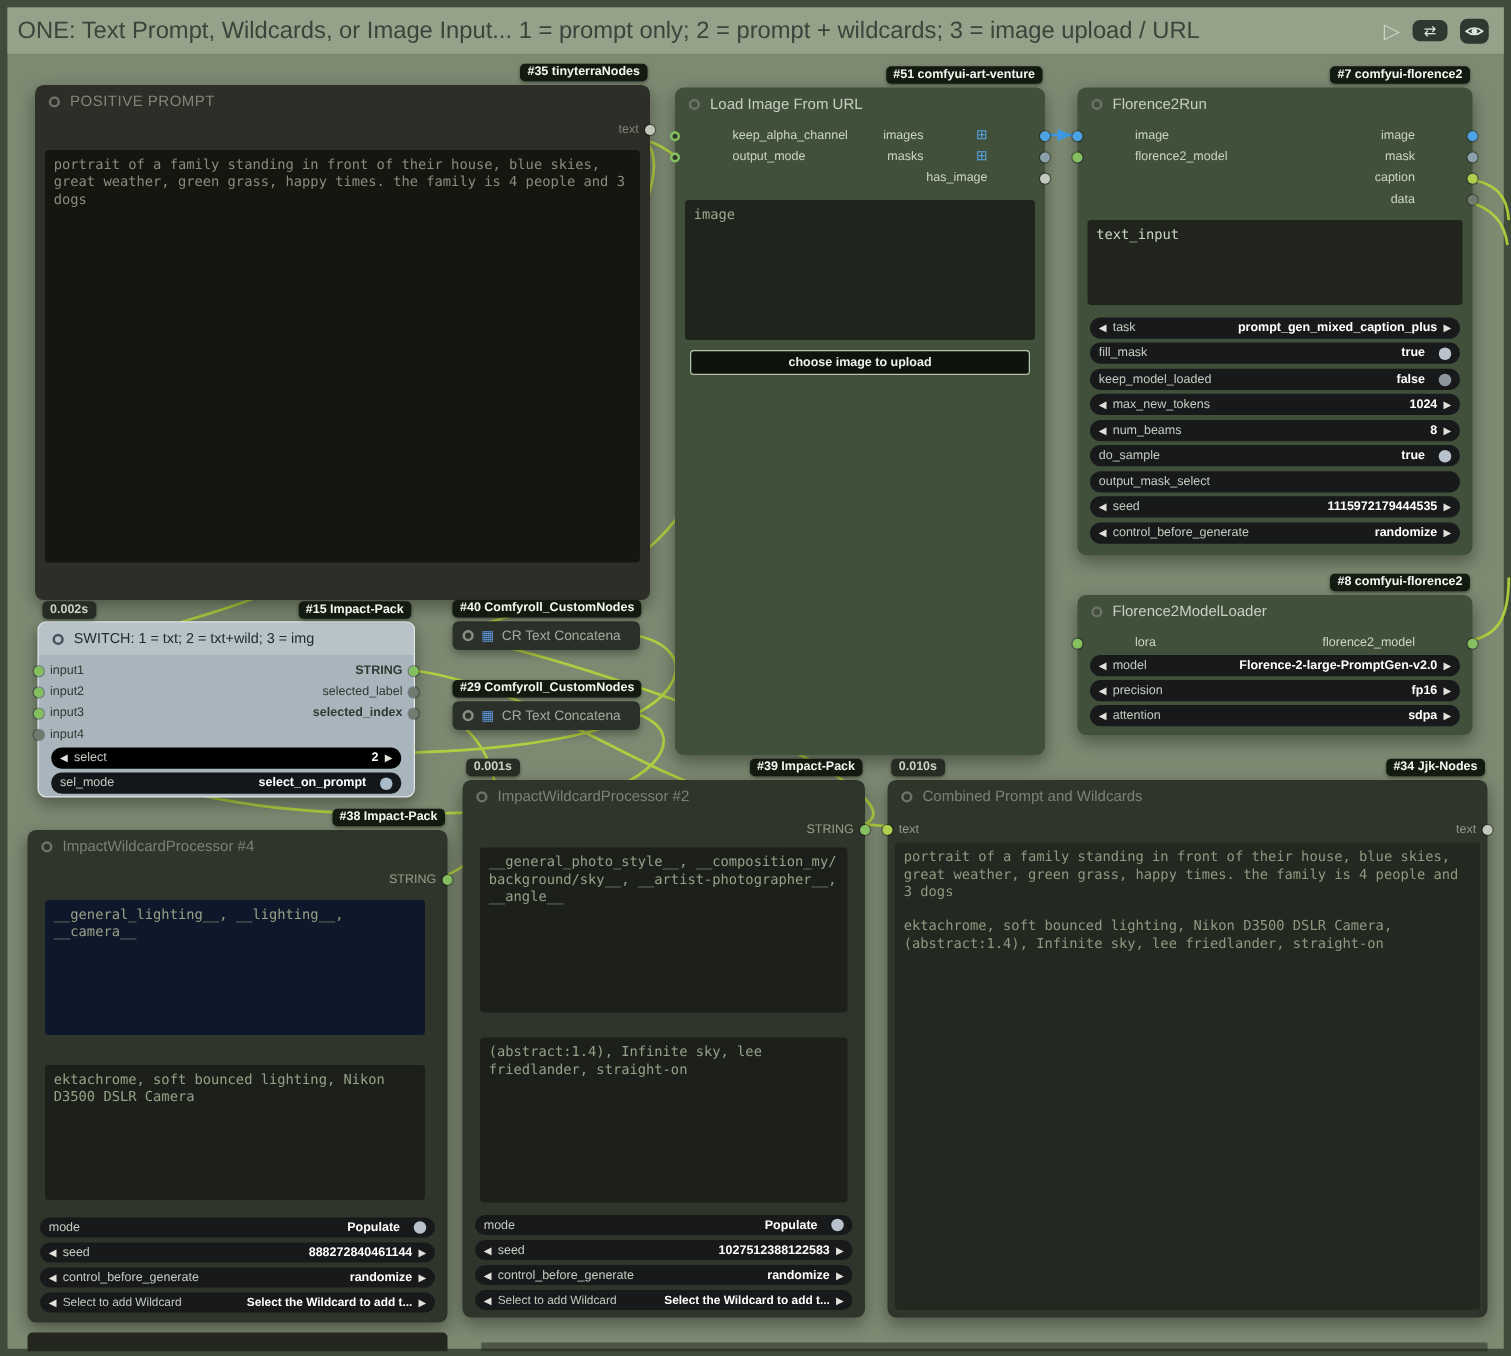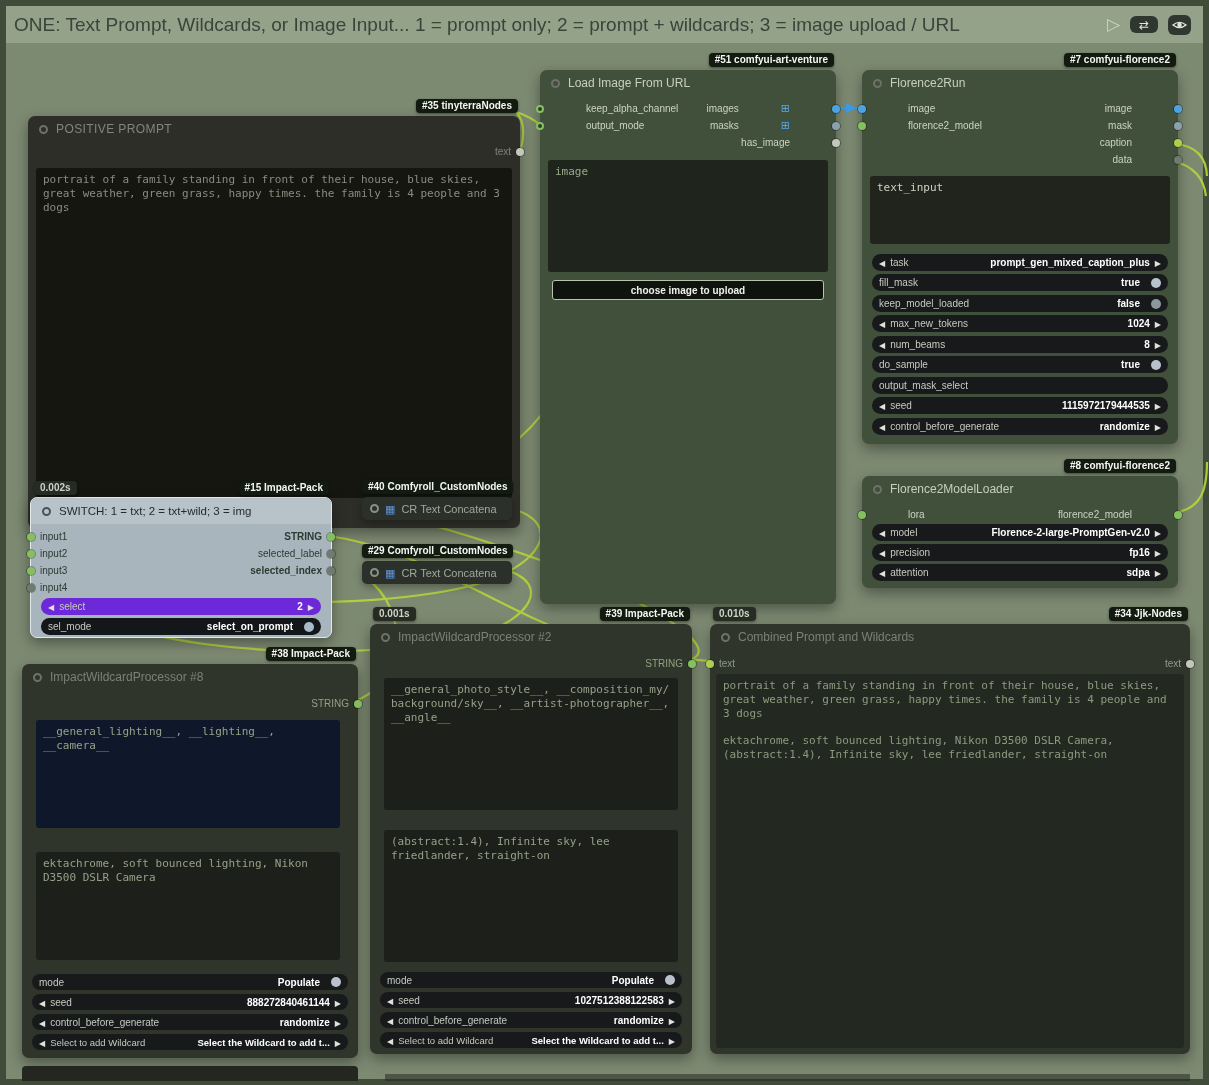--- a/index.html
+++ b/index.html
@@ -89,21 +89,21 @@
     <path d="M1172,143 C1198,146 1206,158 1207,176"></path>
     <path d="M1170,160 C1196,166 1204,180 1206,196"></path>
     <path d="M1172,513 C1200,510 1207,492 1207,462"></path>
   </g>
   <g>
     <path d="M838,108 L858,108" stroke="#3f9de8" stroke-width="2" fill="none"></path>
     <polygon points="846,103 857,108 846,113" fill="#3f9de8"></polygon>
   </g>
 </svg>
 
-<div class="node pp" style="left:28px;top:68px;width:492px;height:412px;margin-top:48px;">
+<div class="node pp" style="left:28px;top:68px;width:492px;height:412px;">
   <span class="badge r">#35 tinyterraNodes</span>
   <div class="ntitle">
     <span class="tdot"></span>
     <span style="letter-spacing:.4px;">POSITIVE PROMPT</span>
   </div>
   <div class="slot out" style="top:30px;">
     <span>text</span>
     <span class="dot c-gray"></span>
   </div>
   <div class="ta" style="left:8px;top:52px;width:476px;height:330px;background:#161611;color:#8a8a7e;">portrait of a family standing in front of their house, blue skies,
@@ -288,21 +288,21 @@
     <span class="dot c-green"></span>
   </div>
   <div class="slot out" style="top:50px;">
     <span>selected_label</span>
     <span class="dot c-dim"></span>
   </div>
   <div class="slot out" style="top:67px;font-weight:bold;">
     <span>selected_index</span>
     <span class="dot c-dim"></span>
   </div>
-  <div class="pill" style="top:100px;background:#6d28d9;">
+  <div class="pill" style="top:100px;background:#000000;">
     <span class="arrL"></span>
     <span>select</span>
     <span class="val">2</span>
     <span class="arrR"></span>
   </div>
   <div class="pill" style="top:120px;background:#14171a;">
     <span>sel_mode</span>
     <span class="val">select_on_prompt</span>
     <span class="tog" style="background:#a9bac8;"></span>
   </div>
@@ -319,21 +319,21 @@
   <span class="badge l" style="left:0;">#29 Comfyroll_CustomNodes</span>
   <span class="tdot" style="border-color:#8a9084;"></span>
   <span class="cicon"></span>
   <span>CR Text Concatena</span>
 </div>
 
 <div class="node dn" style="left:22px;top:664px;width:336px;height:394px;">
   <span class="badge r">#38 Impact-Pack</span>
   <div class="ntitle">
     <span class="tdot"></span>
-    <span>ImpactWildcardProcessor #8</span>
+    <span>ImpactWildcardProcessor #4</span>
   </div>
   <div class="slot out" style="top:34px;color:#93a183;">
     <span>STRING</span>
     <span class="dot c-green"></span>
   </div>
   <div class="ta" style="left:14px;top:56px;width:304px;height:108px;background:#0f172a;color:#95a188;">__general_lighting__, __lighting__,
 __camera__</div>
   <div class="ta" style="left:14px;top:188px;width:304px;height:108px;background:#1c1f1a;color:#95a188;">ektachrome, soft bounced lighting, Nikon
 D3500 DSLR Camera</div>
   <div class="pill" style="top:310px;height:16px;">

